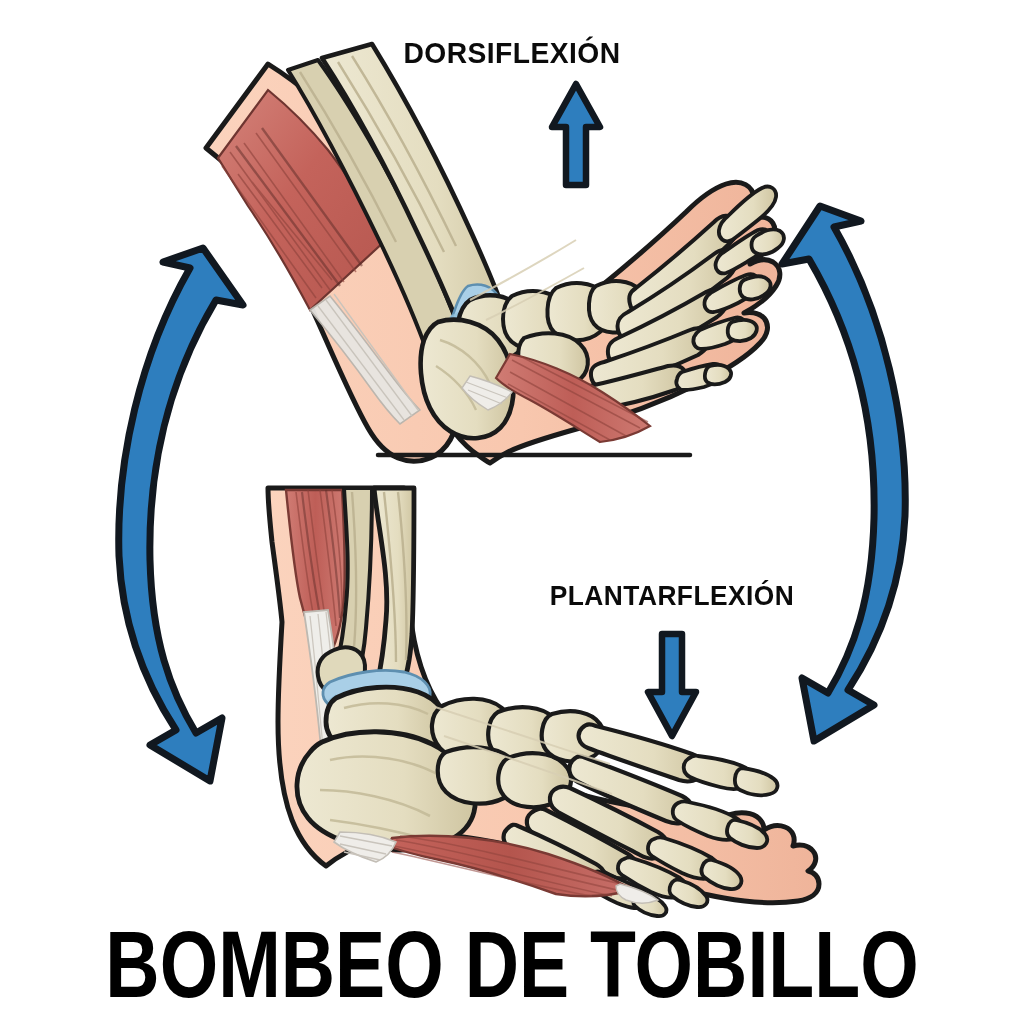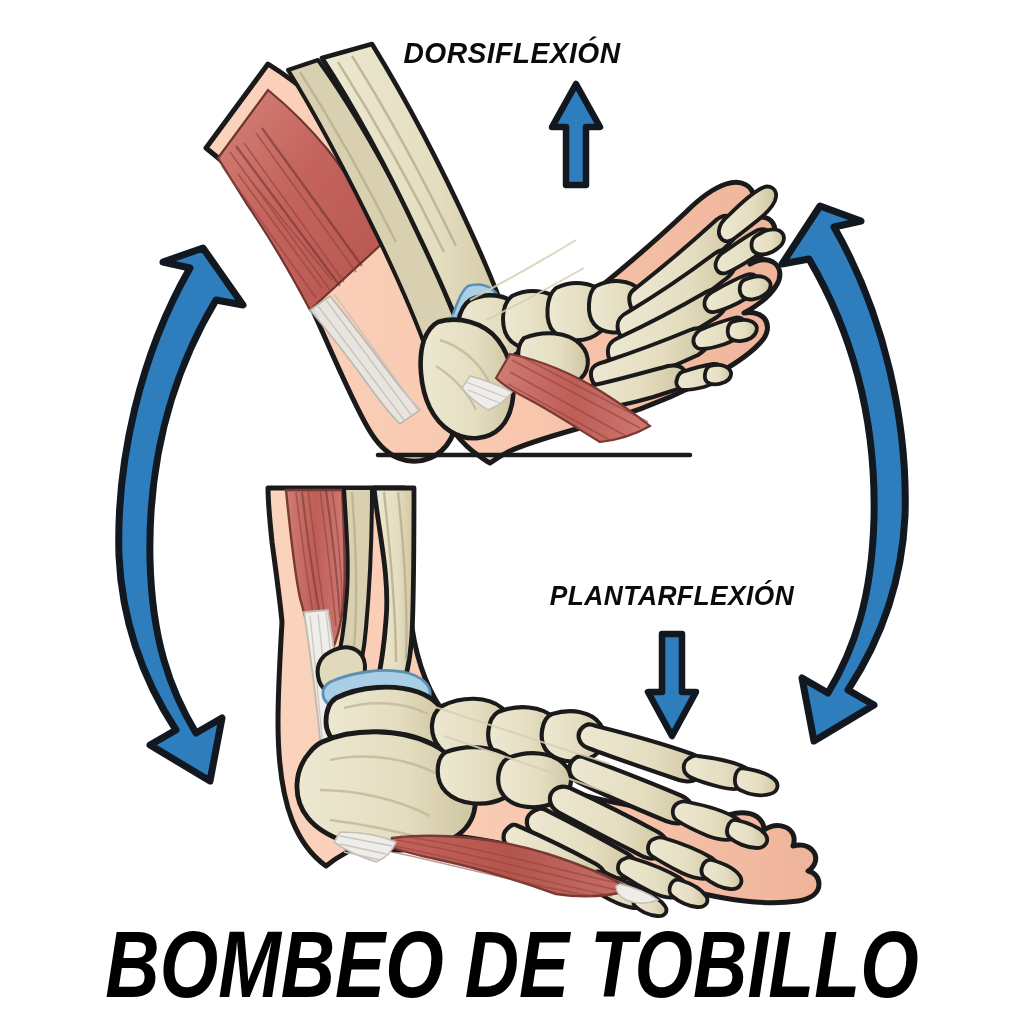--- a/index.html
+++ b/index.html
@@ -1,21 +1,21 @@
 <!DOCTYPE html>
 <html><head>
 <meta charset="utf-8">
 <style>
   html,body{margin:0;padding:0;background:#ffffff;}
   body{
     width:1024px;height:1024px;overflow:hidden;position:relative;
     font-family:"Liberation Sans", sans-serif;
     background:#ffffff;
   }
-  #stage{position:absolute;inset:0;width:892px;height:1024px;font-style:italic;}
+  #stage{position:absolute;inset:0;width:892px;height:1024px;}
   #stage svg{position:absolute;top:0;left:0;width:1024px;height:1024px;display:block;}
 
   .lbl{
     position:absolute;
     font-family:"Liberation Sans", sans-serif;
     font-weight:bold;
     color:#0b0b0b;
     letter-spacing:.5px;
     white-space:nowrap;
     -webkit-font-smoothing:antialiased;

